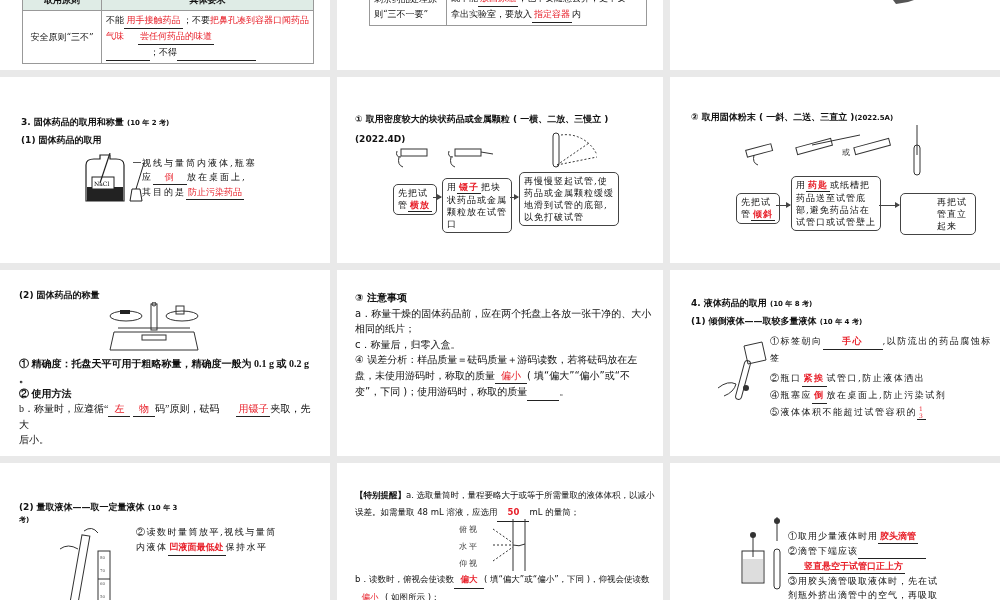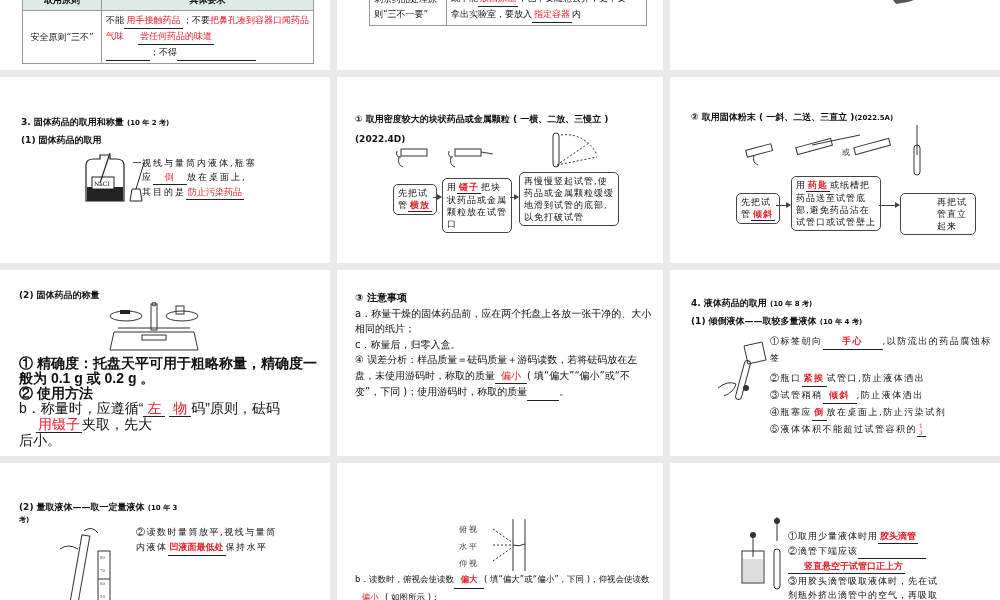--- a/index.html
+++ b/index.html
@@ -128,21 +128,21 @@
     <ellipse cx="20" cy="14" rx="16" ry="5" fill="none" stroke="#333"></ellipse>
     <ellipse cx="76" cy="14" rx="16" ry="5" fill="none" stroke="#333"></ellipse>
     <rect x="14" y="8" width="10" height="4" fill="#222"></rect>
     <rect x="70" y="4" width="8" height="8" fill="none" stroke="#333"></rect>
     <rect x="45" y="2" width="6" height="26" fill="none" stroke="#333"></rect>
     <circle cx="48" cy="2" r="2" fill="none" stroke="#333"></circle>
     <line x1="12" y1="26" x2="84" y2="26" stroke="#333"></line>
     <path d="M8 30 L88 30 L92 48 L4 48 Z" fill="none" stroke="#333"></path>
     <rect x="36" y="33" width="24" height="5" fill="none" stroke="#333"></rect>
   </svg>
-  <div class="ab t" style="left:19px;top:86px;width:300px;font-family:Liberation Sans, sans-serif;font-size:14px;line-height:15px;">
+  <div class="ab t" style="left:19px;top:86px;width:300px;font-family:Liberation Serif, serif;font-size:10px;line-height:15px;">
     <div class="b">① 精确度：托盘天平可用于粗略称量，精确度一般为 0.1 g 或 0.2 g 。</div>
     <div class="b">② 使用方法</div>
     <div><span>b．称量时，应遵循“</span><span class="u r" style="min-width:18px;">左</span> <span class="u r" style="min-width:18px;">物</span><span>码”原则，砝码</span><span class="u r" style="min-width:30px;margin-left:17px;">用镊子</span><span>夹取，先大</span></div>
     <div>后小。</div>
   </div>
 </div>
 
 <div class="slide" style="left:337px;top:270px;width:326px;height:186px;">
   <div class="ab" style="left:18px;top:20px;width:300px;font-family:'DejaVu Sans','Liberation Sans',sans-serif;font-size:10px;line-height:15.5px;">
     <div class="b">③ 注意事项</div>
@@ -157,21 +157,20 @@
   <div class="ab h" style="left:21px;top:45px;width:190px;"><span>(1) 倾倒液体——取较多量液体</span> <span class="sm">(10 年 4 考)</span></div>
   <svg class="ab" style="left:44px;top:70px;" width="60" height="86">
     <path d="M30 6 L48 2 L52 20 L34 24 Z" fill="none" stroke="#333"></path>
     <rect x="26" y="20" width="6" height="40" rx="3" fill="none" stroke="#333" transform="rotate(15 29 40)"></rect>
     <path d="M4 48 Q14 40 22 44 Q20 52 10 56" stroke="#333" fill="none"></path>
     <circle cx="32" cy="48" r="3" fill="#333"></circle>
   </svg>
   <div class="ab t" style="left:100px;top:63px;letter-spacing:1.5px;font-size:9px;line-height:16px;">
     <div><span>①标签朝向</span><span class="u r b" style="min-width:56px;">手心</span><span>,以防流出的药品腐蚀标签</span></div>
     <div style="margin-top:4px;"><span>②瓶口</span><span class="u r b">紧挨</span><span>试管口,防止液体洒出</span></div>
-    <div><span>③试管稍稍</span><span class="u r b" style="min-width:30px;">倾斜</span><span>,防止液体洒出</span></div>
     <div><span>④瓶塞应</span><span class="u r b">倒</span><span>放在桌面上,防止污染试剂</span></div>
     <div><span>⑤液体体积不能超过试管容积的</span><span class="u r" style="display:inline-block;vertical-align:middle;line-height:7px;font-size:6px;"><span>1</span><br><span>3</span></span></div>
   </div>
 </div>
 
 <div class="slide" style="left:0;top:463px;width:330px;height:137px;">
   <div class="ab h" style="left:19px;top:39px;width:165px;line-height:11px;"><span>(2) 量取液体——取一定量液体</span> <span class="sm">(10 年 3 考)</span></div>
   <svg class="ab" style="left:58px;top:60px;" width="70" height="80">
     <rect x="18" y="12" width="8" height="70" fill="none" stroke="#333" transform="rotate(10 22 46)"></rect>
     <path d="M26 8 Q34 2 40 10" stroke="#333" fill="none"></path>
@@ -184,20 +183,23 @@
     <div>70</div>
     <div>60</div>
     <div>50</div>
   </div>
   <div class="ab t" style="left:136px;top:62px;width:150px;letter-spacing:1.5px;line-height:15px;">
     <div><span>②读数时量筒放平,视线与量筒内液体</span><span class="u r b" style="letter-spacing:0;">凹液面最低处</span><span>保持水平</span></div>
   </div>
 </div>
 
 <div class="slide" style="left:337px;top:463px;width:326px;height:137px;">
+  <div class="ab" style="left:18px;top:24px;width:300px;font-family:'DejaVu Sans','Liberation Sans',sans-serif;font-size:8.5px;line-height:17px;">
+    <span class="b">【特别提醒】</span><span>a. 选取量筒时，量程要略大于或等于所需量取的液体体积，以减小误差。如需量取 48 mL 溶液，应选用</span><span class="u r b" style="min-width:28px;">50</span><span>mL 的量筒；</span>
+  </div>
   <div class="ab" style="left:122px;top:58px;font-size:8px;line-height:17px;color:#444;letter-spacing:2px;">
     <div>俯视</div>
     <div>水平</div>
     <div>仰视</div>
   </div>
   <svg class="ab" style="left:146px;top:56px;" width="46" height="52">
     <line x1="30" y1="0" x2="30" y2="52" stroke="#333"></line>
     <line x1="42" y1="0" x2="42" y2="52" stroke="#333"></line>
     <line x1="10" y1="10" x2="30" y2="24" stroke="#333" stroke-dasharray="2 2"></line>
     <line x1="10" y1="26" x2="30" y2="26" stroke="#333" stroke-dasharray="2 2"></line>

